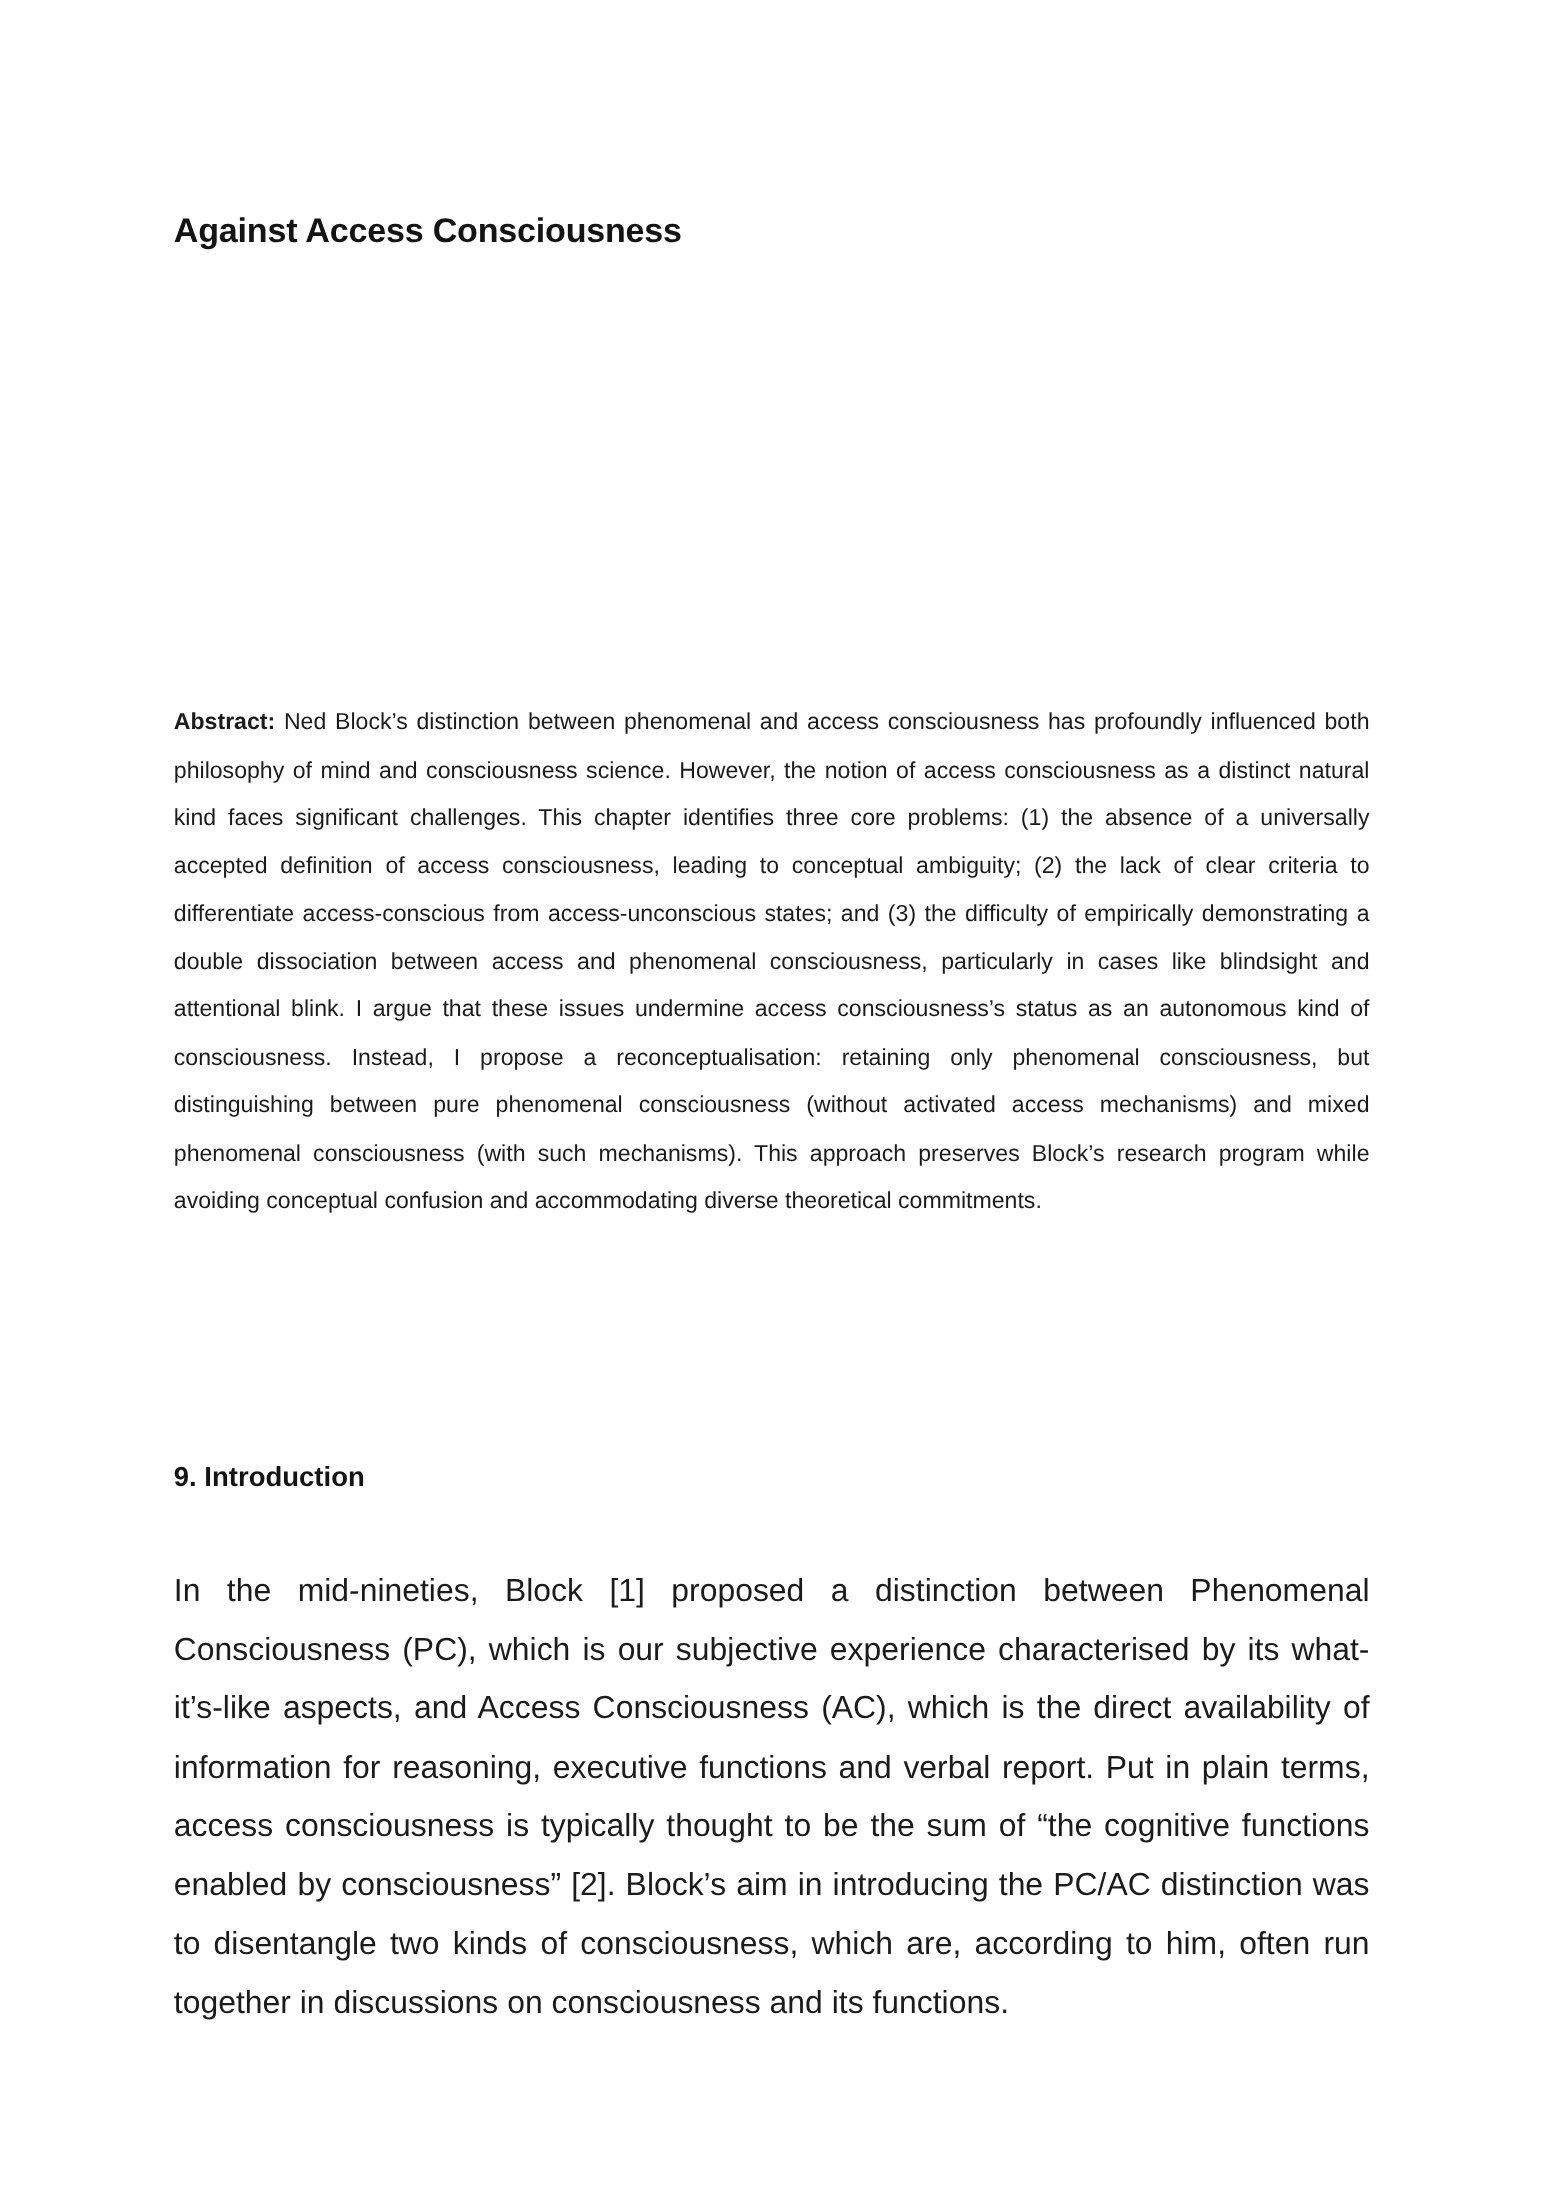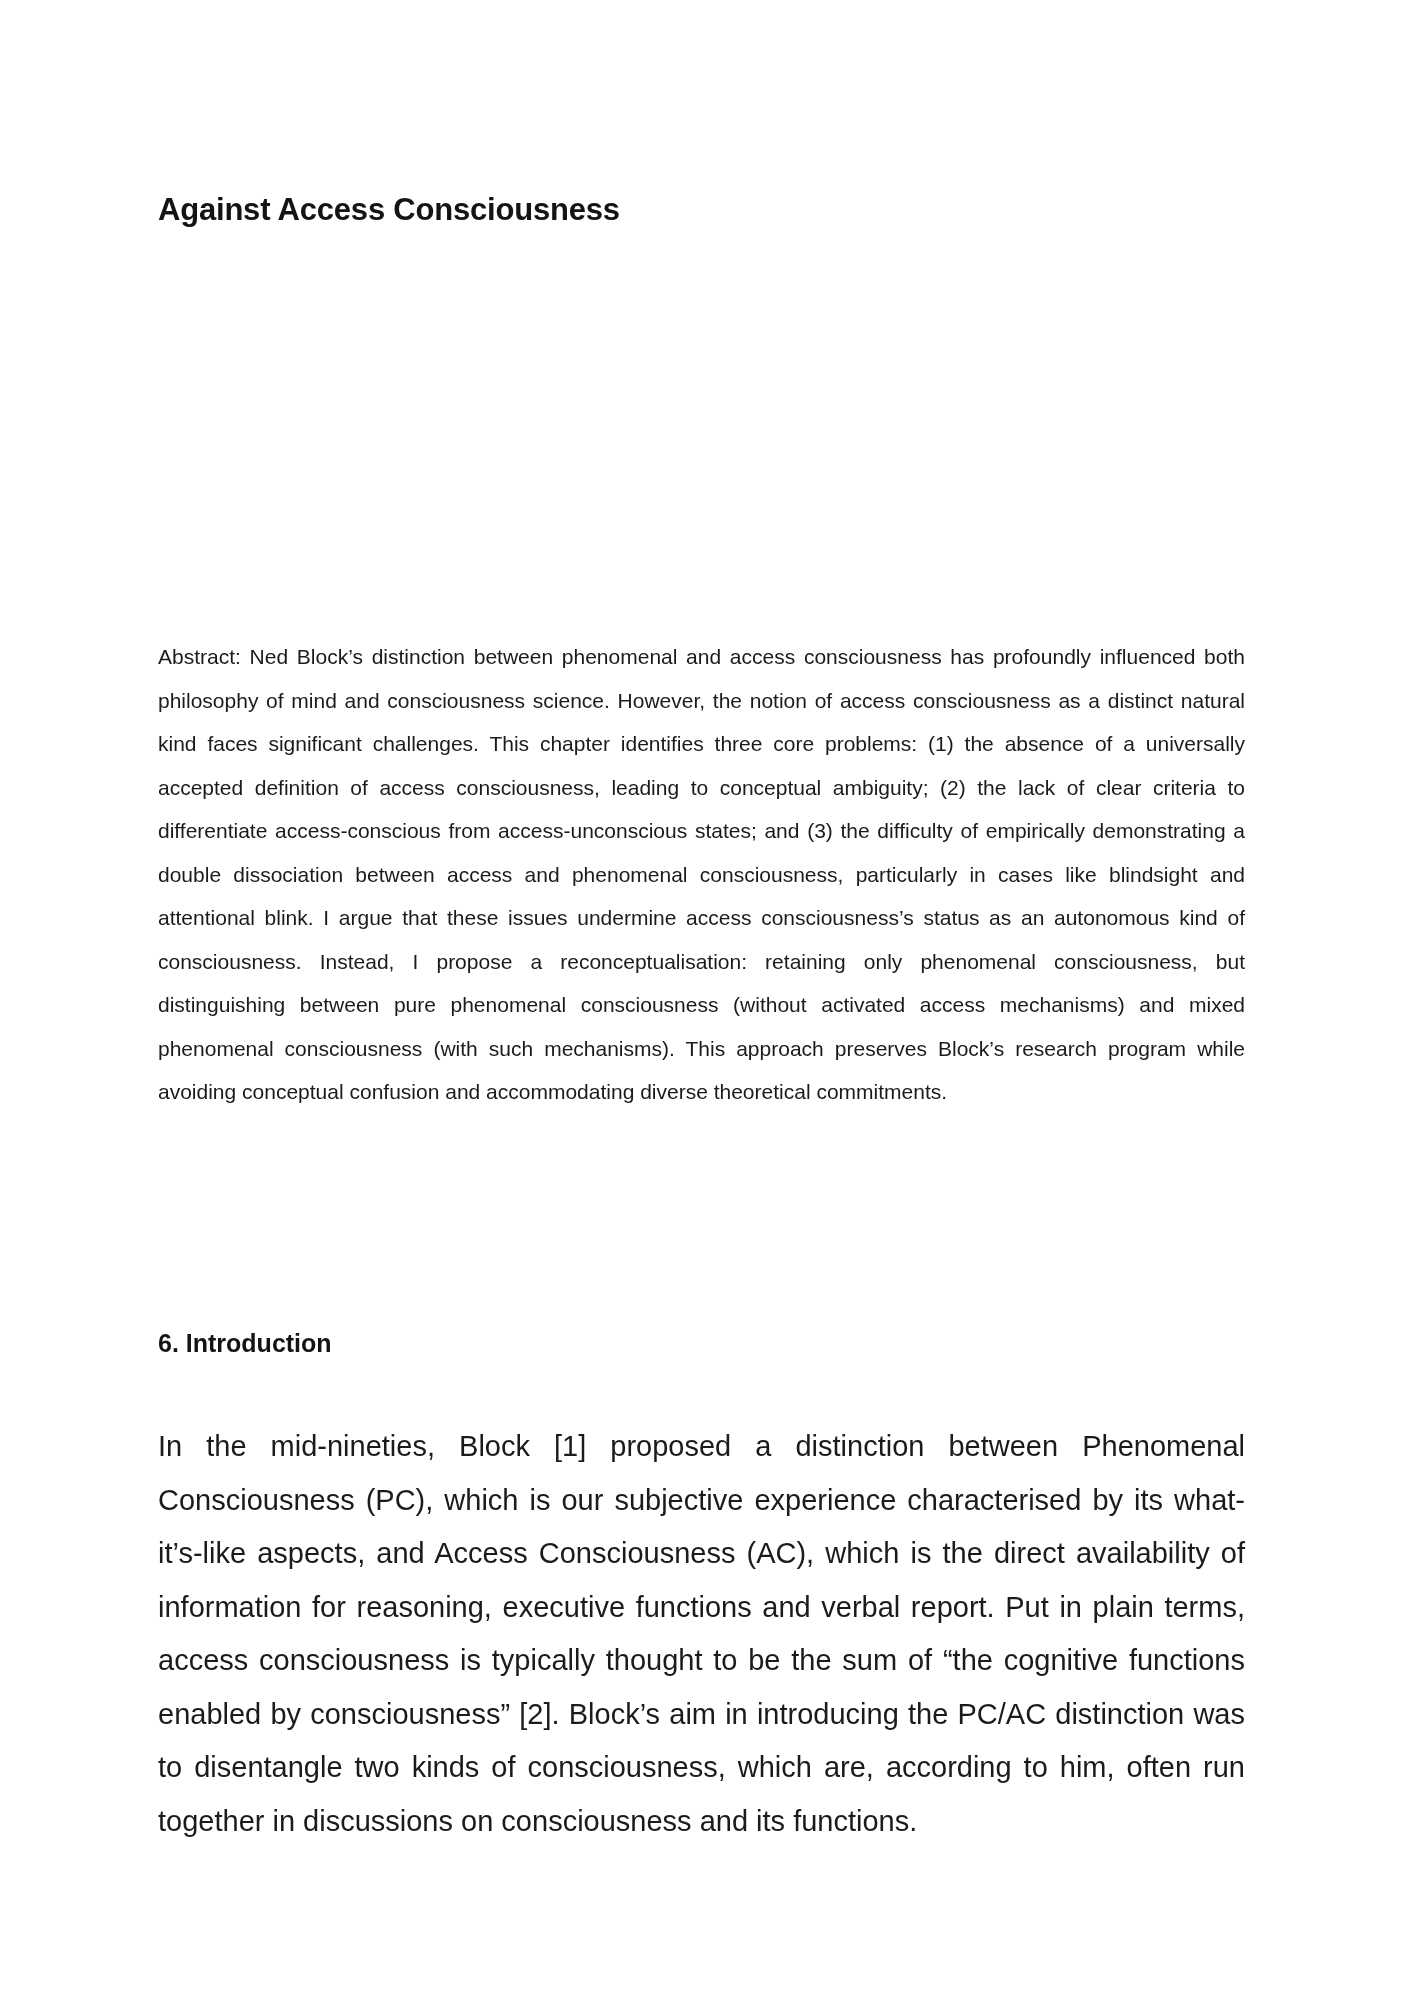--- a/index.html
+++ b/index.html
@@ -69,32 +69,32 @@
   .body-paragraph {
     position: absolute;
     top: 1395px;
     left: 0;
     width: 1087px;
     margin: 0;
     font-size: 29px;
     line-height: 53.5px;
     text-align: justify;
   }
-  .bold { font-weight: 400; }
+  .bold { font-weight: 700; }
   .italic { }
 </style>
 </head>
 <body>
 
 <div class="page">
   <div class="content">
 
     <h1 class="title">Against Access Consciousness</h1>
 
 
     <p class="abstract"><span class="bold">Abstract:</span><span> Ned Block’s distinction between phenomenal and access consciousness has profoundly influenced both philosophy of mind and consciousness science. However, the notion of access consciousness as a distinct natural kind faces significant challenges. This chapter identifies three core problems: (1) the absence of a universally accepted definition of access consciousness, leading to conceptual ambiguity; (2) the lack of clear criteria to differentiate access-conscious from access-unconscious states; and (3) the difficulty of empirically demonstrating a double dissociation between access and phenomenal consciousness, particularly in cases like blindsight and attentional blink. I argue that these issues undermine access consciousness’s status as an autonomous kind of consciousness. Instead, I propose a reconceptualisation: retaining only phenomenal consciousness, but distinguishing between </span><span class="italic">pure</span><span> phenomenal consciousness (without activated access mechanisms) and </span><span class="italic">mixed</span><span> phenomenal consciousness (with such mechanisms). This approach preserves Block’s research program while avoiding conceptual confusion and accommodating diverse theoretical commitments.</span></p>
 
-    <h2 class="section-heading">6. Introduction</h2>
+    <h2 class="section-heading">9. Introduction</h2>
 
     <p class="body-paragraph"><span>In the mid-nineties, Block [1] proposed a distinction between </span><span class="italic">Phenomenal Consciousness</span><span> (PC), which is our subjective experience characterised by its </span><span class="italic">what-it’s-like</span><span> aspects, and </span><span class="italic">Access Consciousness</span><span> (AC), which is the direct availability of information for reasoning, executive functions and verbal report. Put in plain terms, access consciousness is typically thought to be the sum of “the cognitive functions enabled by consciousness” [2]. Block’s aim in introducing the PC/AC distinction was to disentangle two kinds of consciousness, which are, according to him, often run together in discussions on consciousness and its functions.</span></p>
 
   </div>
 </div>
 
 </body></html>

